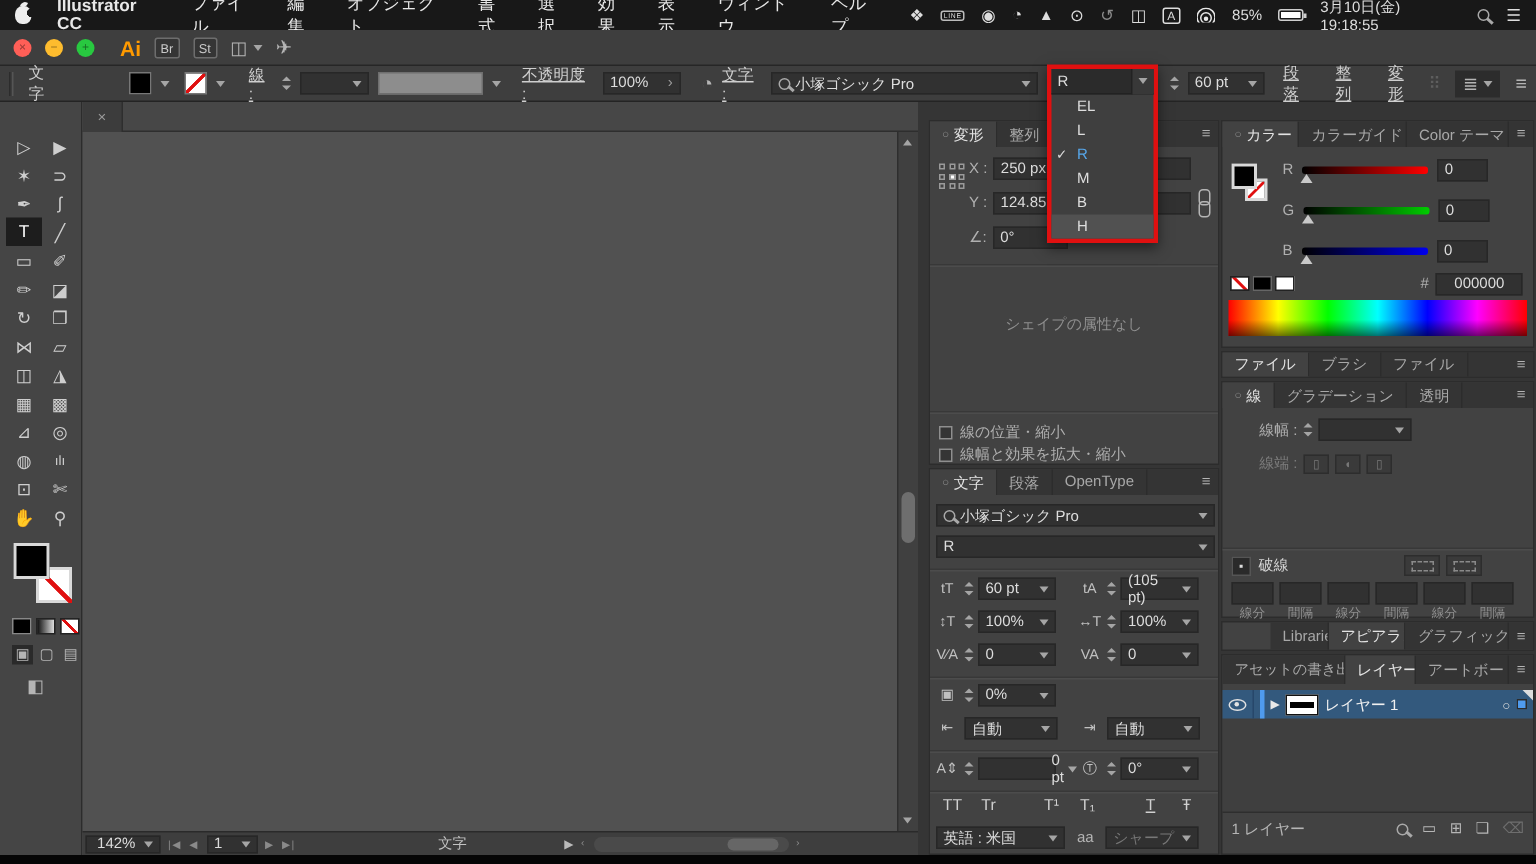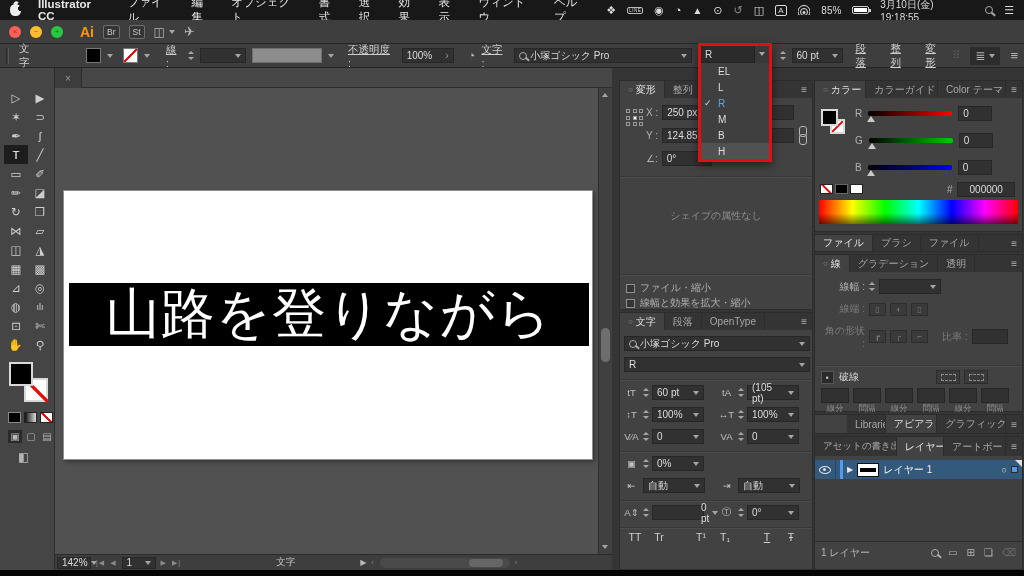--- a/index.html
+++ b/index.html
@@ -325,30 +325,27 @@
     </div>
     <div class="abs" style="left:18px;top:382px;color:#b5b5b5;font-size:12px;">◧</div>
   </div>
 
   <div class="abs canvas">
     <div class="tabbar">
       <div class="doctab">
         <span style="color:#9a9a9a;">×</span>
       </div>
     </div>
-    <div class="artboard">
-      <div class="seltext">山路を登りながら</div>
-    </div>
     <div class="vsb">
       <span class="chev up" style="position:absolute;left:3px;top:5px;"></span>
       <span class="thumb"></span>
       <span class="chev" style="position:absolute;left:3px;bottom:5px;"></span>
     </div>
     <div class="statusbar">
-      <span class="fld" style="width:34px;height:12px;text-align:center;">
+      <span class="fld" style="width:50px;height:12px;text-align:center;">
           <span style="flex:1;">142%</span>
           <span class="chev"></span>
         </span>
       <span class="navic">|◀</span>
       <span class="navic">◀</span>
       <span class="fld" style="width:34px;height:12px;">
           <span style="flex:1;">1</span>
           <span class="chev"></span>
         </span>
       <span class="navic">▶</span>
@@ -411,21 +408,21 @@
         <span class="plbl">∠:</span>
         <span class="fld" style="width:50px;">
             <span>0°</span>
           </span>
       </div>
       <div class="abs divider" style="left:0;top:95px;width:192px;"></div>
       <div class="abs" style="left:0;top:128px;width:192px;text-align:center;color:#8f8f8f;font-size:10px;">シェイプの属性なし</div>
       <div class="abs divider" style="left:0;top:193px;width:192px;"></div>
       <div class="abs row" style="left:6px;top:200px;gap:5px;">
         <span class="cb"></span>
-        <span class="plbl">ファイル・縮小</span>
+        <span class="plbl">線の位置・縮小</span>
       </div>
       <div class="abs row" style="left:6px;top:215px;gap:5px;">
         <span class="cb"></span>
         <span class="plbl">線幅と効果を拡大・縮小</span>
       </div>
     </div>
 
     <div class="panel" style="left:7px;top:244px;width:194px;height:258px;">
       <div class="ptabs">
         <span class="ptab on">
@@ -567,20 +564,31 @@
       </div>
       <div class="abs divider" style="left:0;top:214px;width:192px;"></div>
       <div class="abs row" style="left:3px;top:218px;width:188px;">
         <span class="tgl">TT</span>
         <span class="tgl">Tr</span>
         <span class="tgl" style="margin-left:18px;">T¹</span>
         <span class="tgl">T₁</span>
         <span class="tgl" style="text-decoration:underline;margin-left:18px;">T</span>
         <span class="tgl">Ŧ</span>
       </div>
+      <div class="abs row" style="left:4px;top:238px;gap:8px;">
+        <span class="fld" style="width:86px;">
+            <span style="flex:1;">英語 : 米国</span>
+            <span class="chev"></span>
+          </span>
+        <span style="color:#b5b5b5;font-size:10px;">aa</span>
+        <span class="fld" style="width:62px;color:#777;">
+            <span style="flex:1;">シャープ</span>
+            <span class="chev"></span>
+          </span>
+      </div>
     </div>
 
     <div class="panel" style="left:202px;top:12px;width:209px;height:152px;">
       <div class="ptabs">
         <span class="ptab on">
             <span class="dot">○</span>
             <span>カラー</span>
           </span>
         <span class="ptab">
             <span>カラーガイド</span>
@@ -671,28 +679,20 @@
         <span class="fld" style="width:62px;">
             <span style="flex:1;"></span>
             <span class="chev"></span>
           </span>
       </div>
       <div class="abs row" style="left:8px;top:47px;gap:4px;">
         <span class="plbl" style="width:42px;text-align:right;color:#7c7c7c;">線端 :</span>
         <span class="sbtn">▯</span>
           <span class="sbtn">◖</span>
           <span class="sbtn">▯</span>
-      </div>
-      <div class="abs row" style="left:8px;top:69px;gap:4px;">
-        <span class="plbl" style="width:42px;text-align:right;color:#7c7c7c;">角の形状 :</span>
-        <span class="sbtn">┏</span>
-          <span class="sbtn">╭</span>
-          <span class="sbtn">⌐</span>
-        <span class="plbl" style="color:#7c7c7c;margin-left:10px;">比率 :</span>
-        <span class="fld" style="width:36px;"></span>
       </div>
       <div class="abs divider" style="left:0;top:110px;width:207px;"></div>
       <div class="abs row" style="left:6px;top:115px;gap:5px;">
         <span style="width:13px;height:13px;background:#2a2a2a;border:1px solid #555;color:#ddd;font-size:8px;display:flex;align-items:center;justify-content:center;">▪</span>
         <span class="plbl" style="color:#d5d5d5;">破線</span>
         <span style="margin-left:72px;display:flex;gap:4px;">
           <span class="dashbtn">
               <i></i>
             </span>
           <span class="dashbtn">

